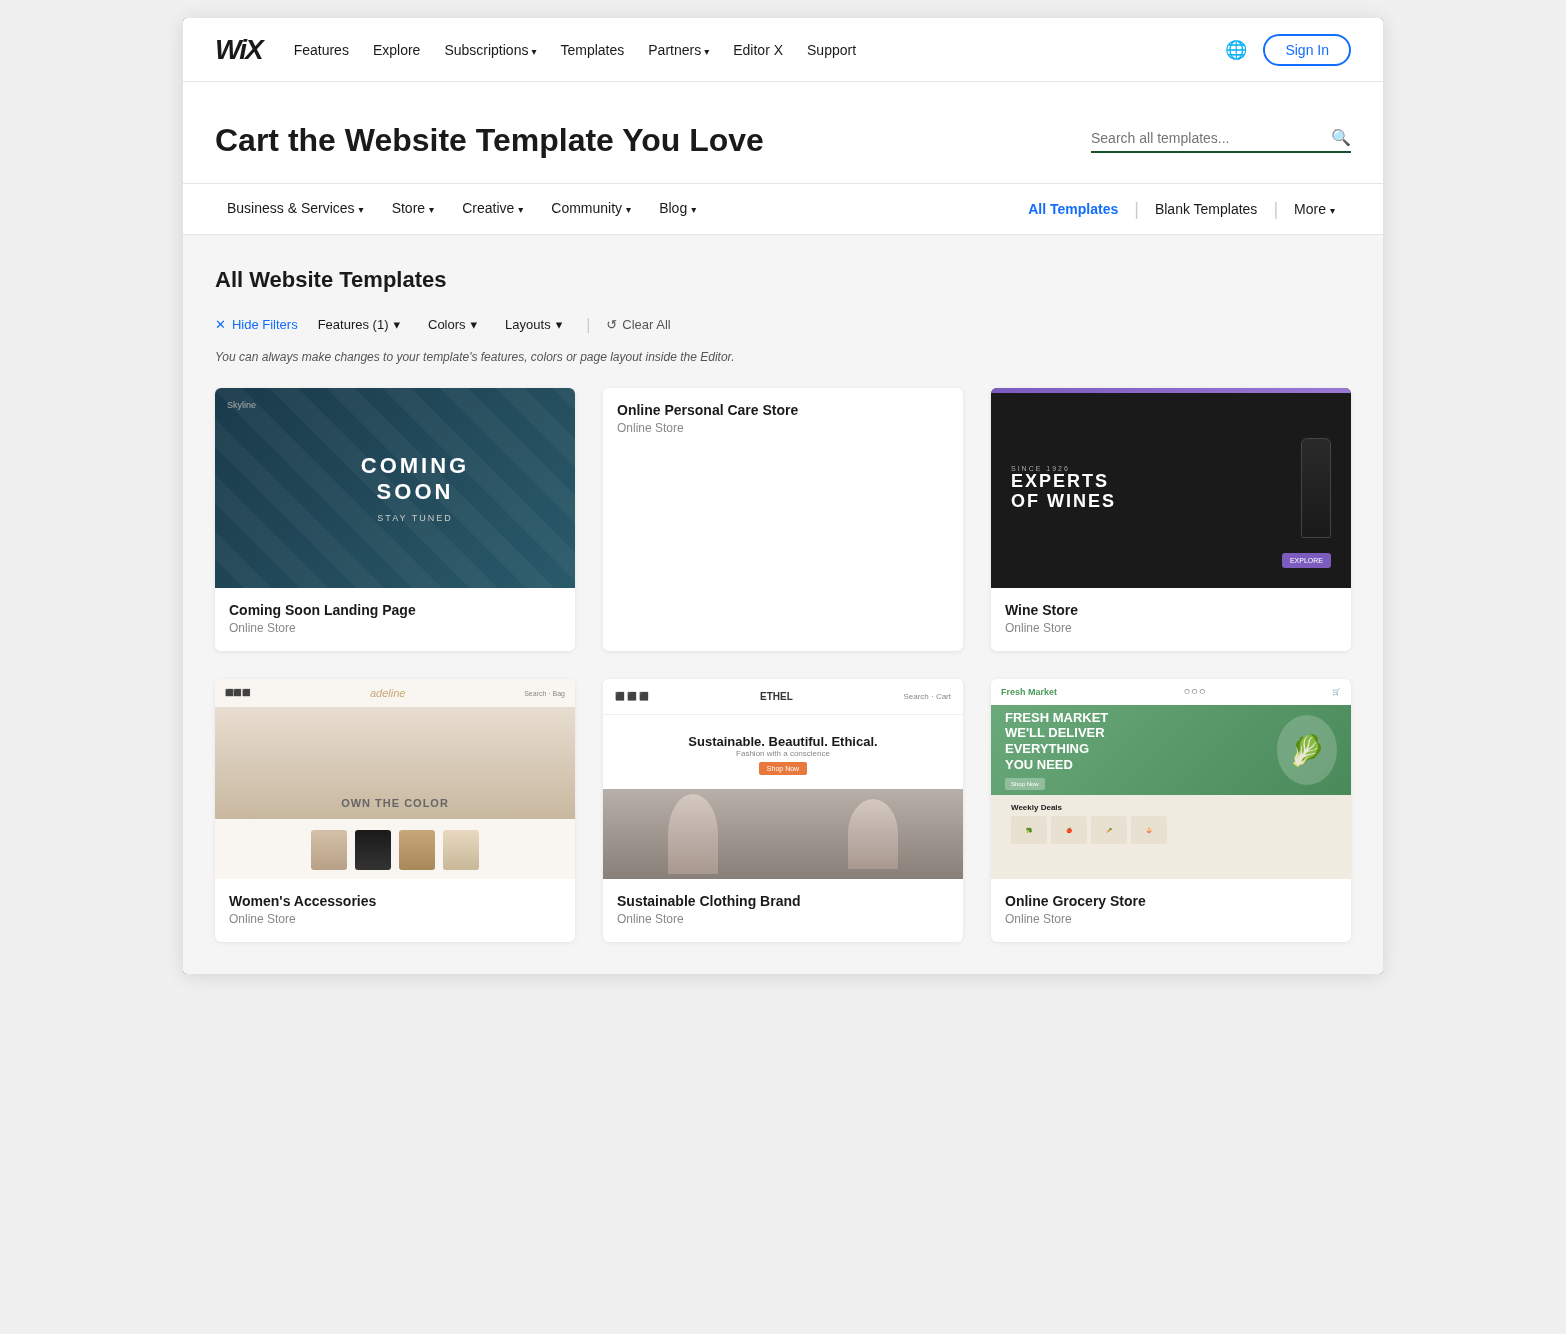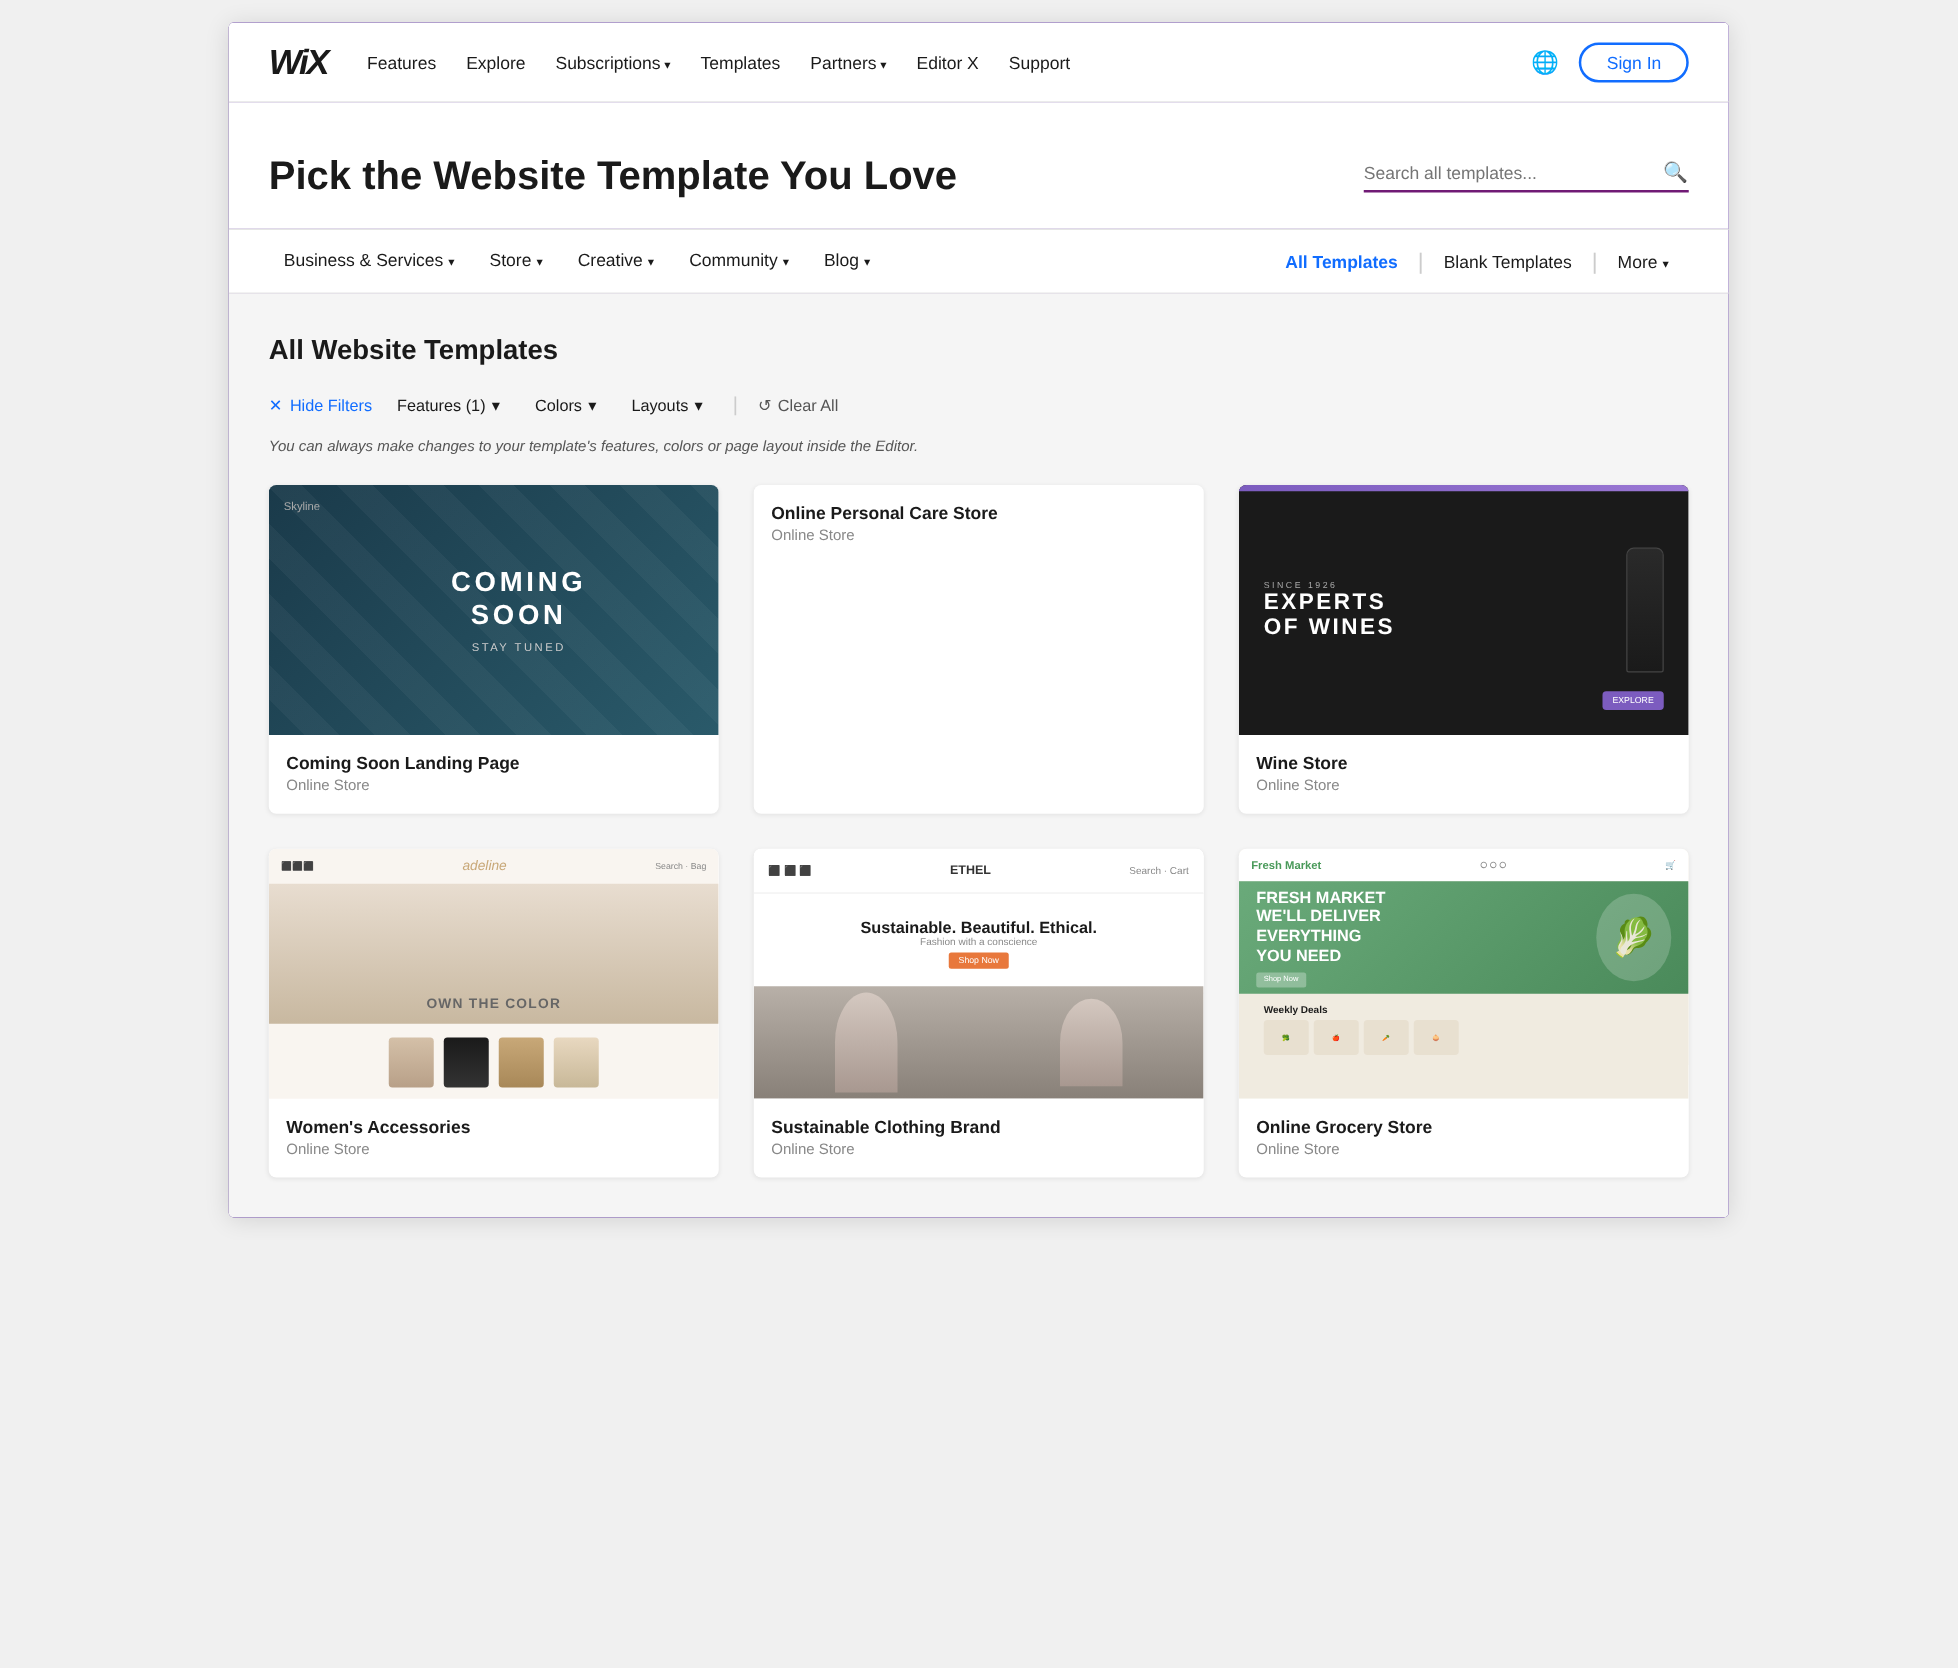--- a/index.html
+++ b/index.html
@@ -70,21 +70,21 @@
       justify-content: space-between;
     }
     .hero-title {
       font-size: 32px;
       font-weight: 700;
       color: #1a1a1a;
     }
     .search-container {
       display: flex;
       align-items: center;
-      border-bottom: 2px solid #701a75;
+      border-bottom: 2px solid #14532d;
       padding-bottom: 4px;
       width: 260px;
       gap: 8px;
     }
     .search-input {
       border: none;
       outline: none;
       font-size: 14px;
       color: #888;
       flex: 1;
@@ -519,21 +519,21 @@
       <a>Editor X</a>
       <a>Support</a>
     </div>
     <div class="nav-right">
       <span class="globe-icon">🌐</span>
       <button class="sign-in-btn">Sign In</button>
     </div>
   </nav>
 
   <section class="hero-section">
-    <h1 class="hero-title">Pick the Website Template You Love</h1>
+    <h1 class="hero-title">Cart the Website Template You Love</h1>
     <div class="search-container">
       <input class="search-input" type="text" placeholder="Search all templates..." style="">
       <span class="search-icon">🔍</span>
     </div>
   </section>
 
   <nav class="category-nav">
     <div class="cat-left">
       <div class="cat-item">
         <span>Business &amp; Services</span>

